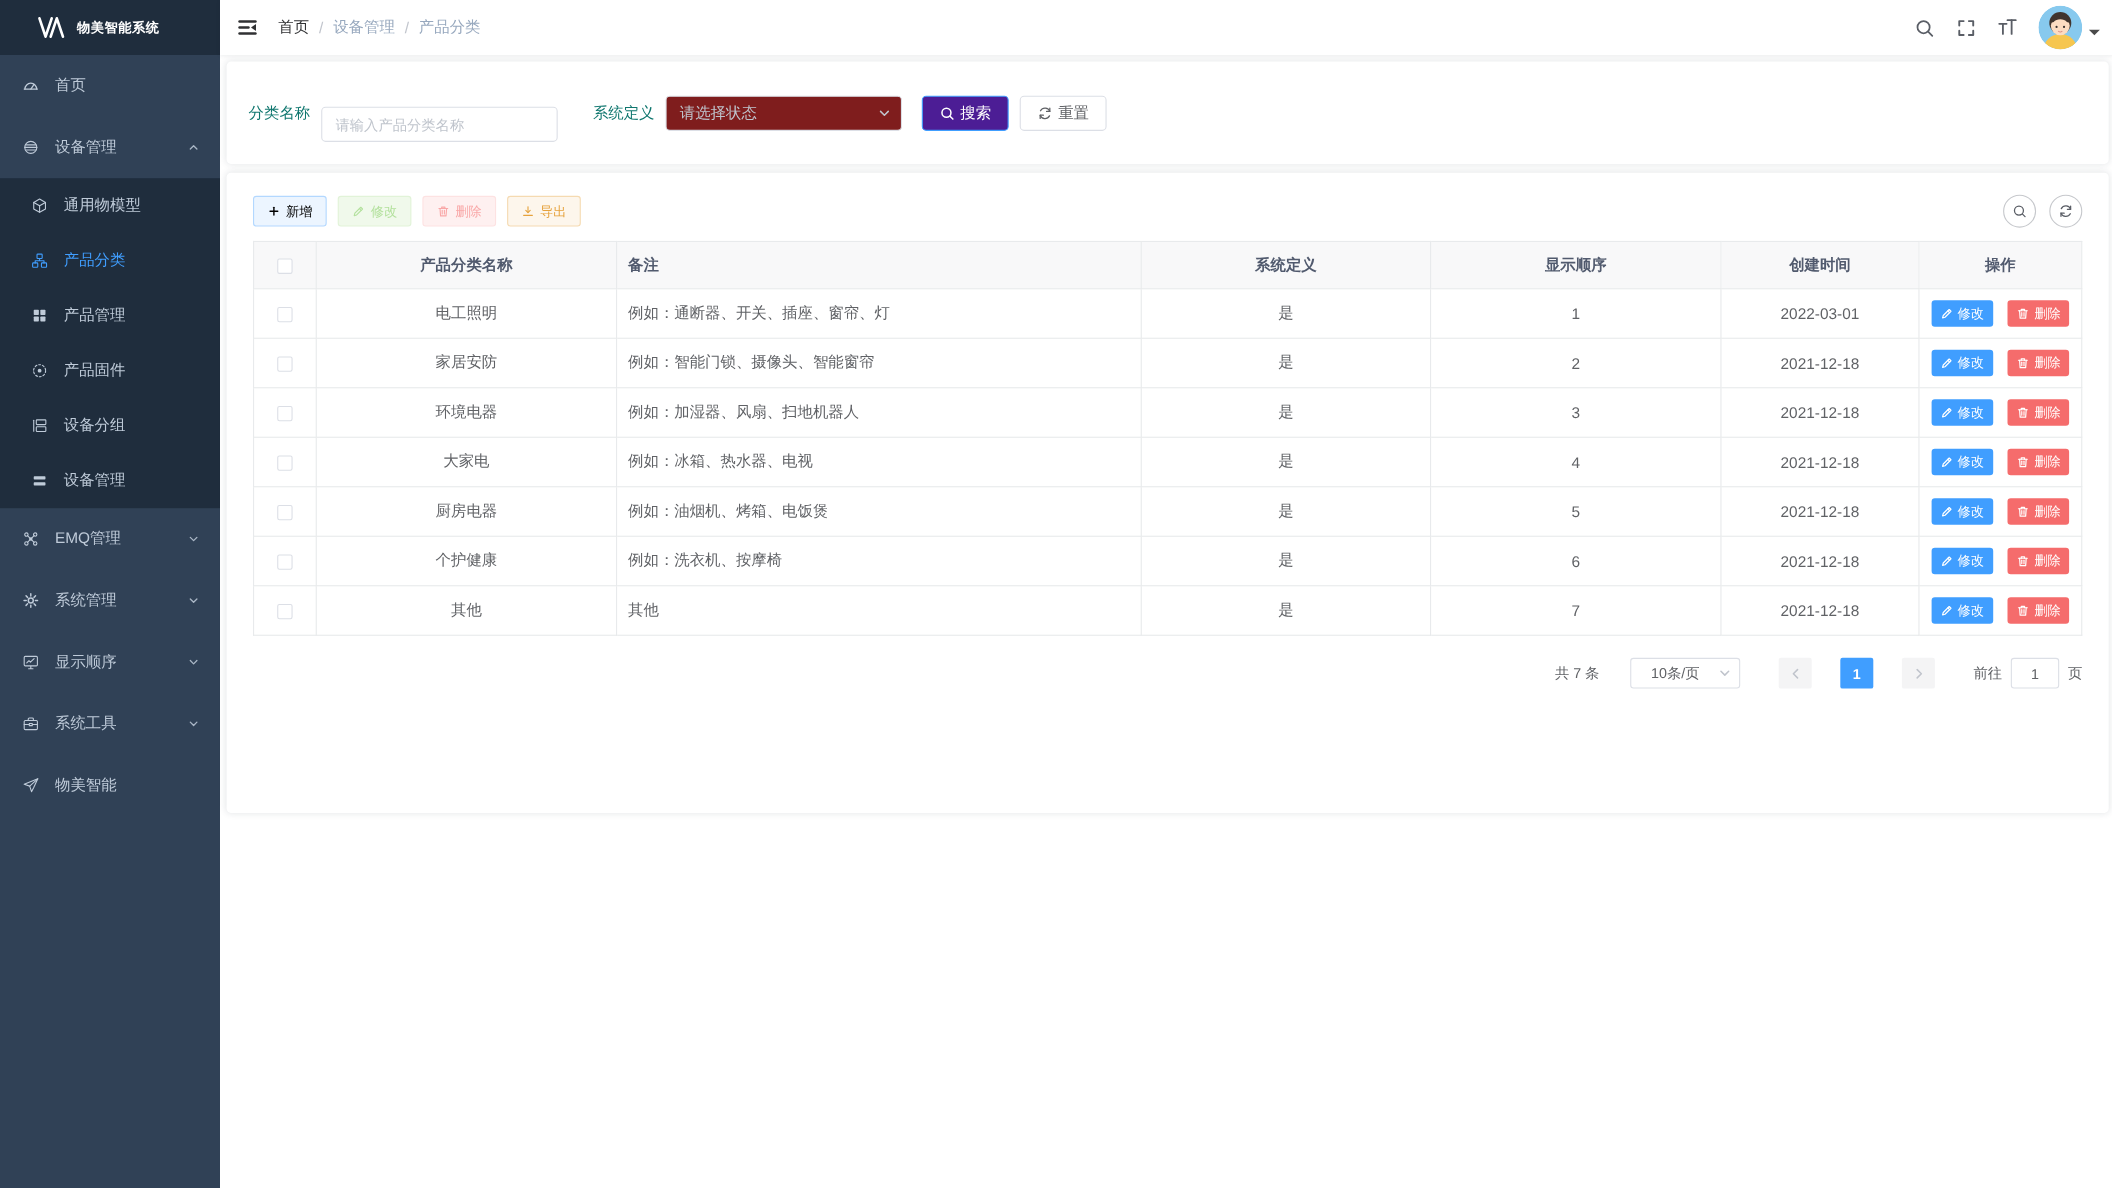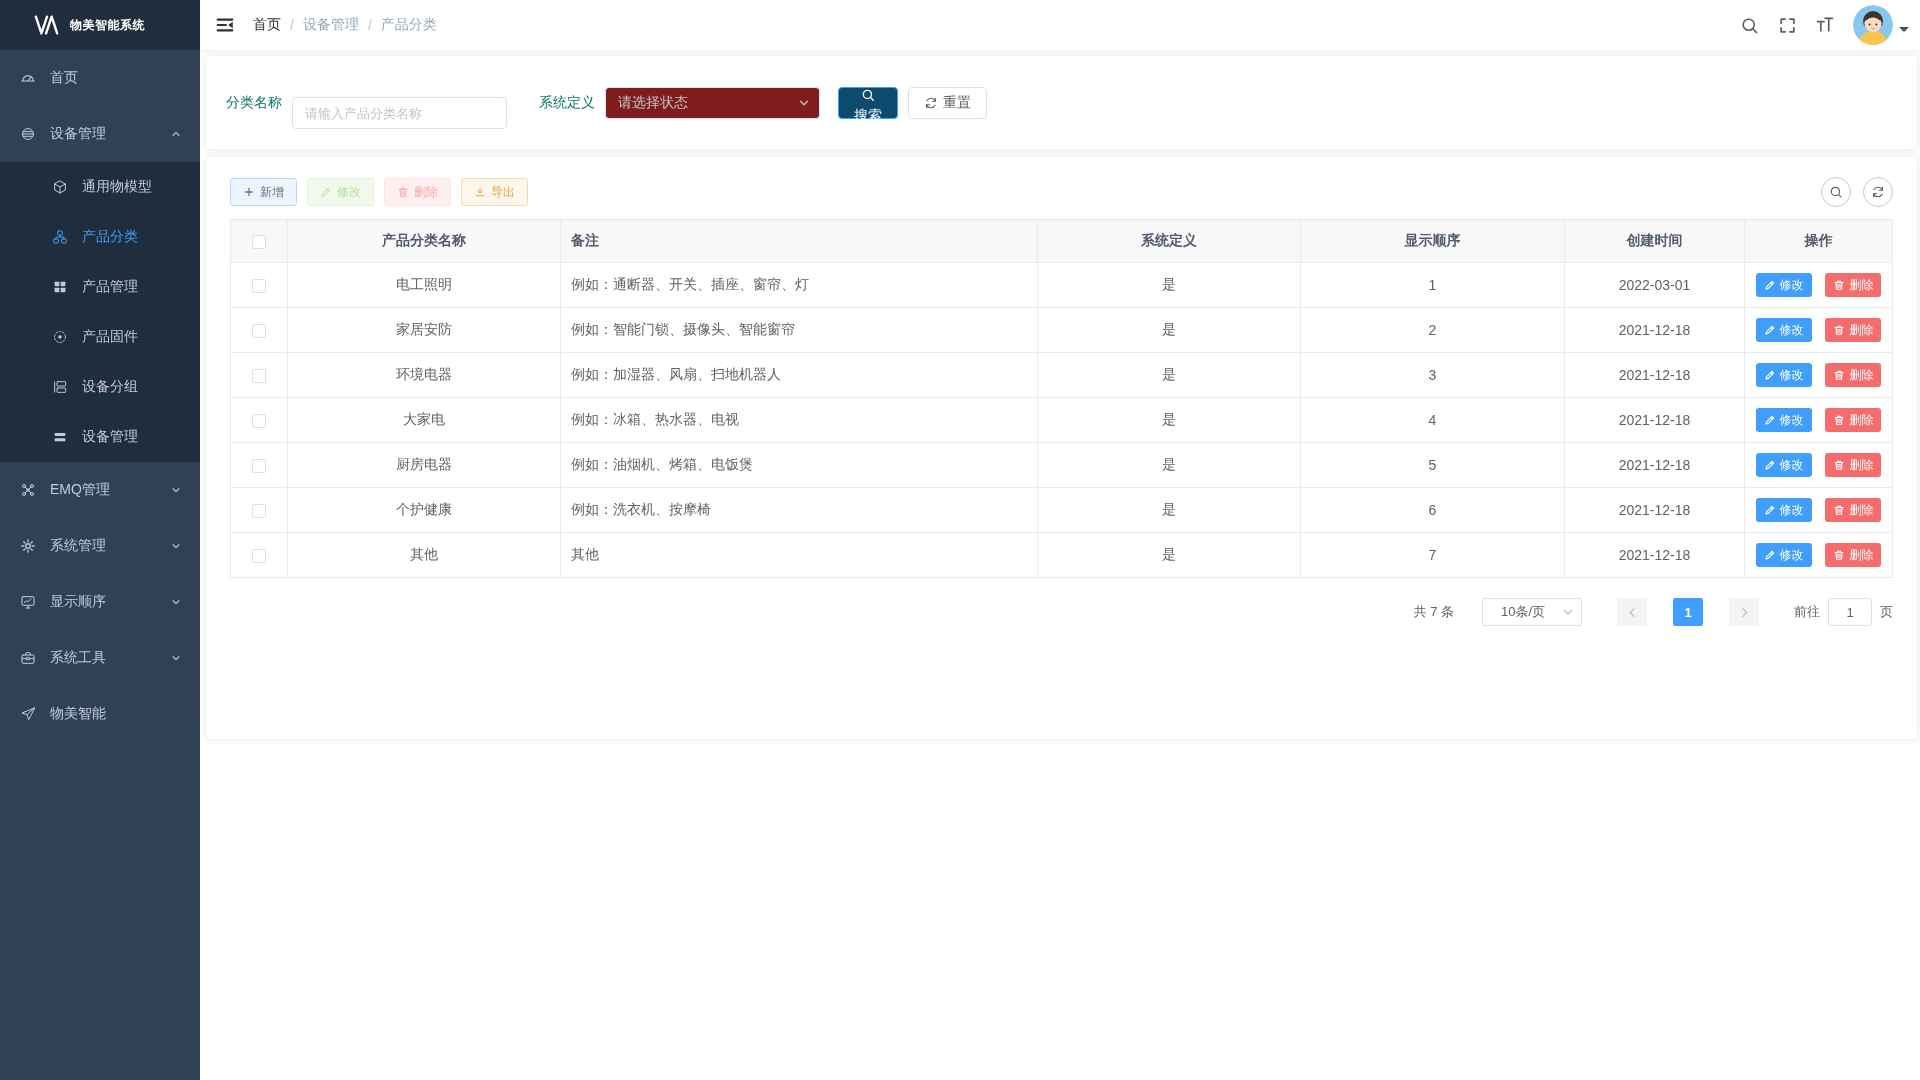--- a/index.html
+++ b/index.html
@@ -9,21 +9,21 @@
 
   .layout { display:flex; width:1920px; height:1080px; }
 
   
   .sidebar { width:200px; height:1080px; background:#304156; flex-shrink:0; }
   .logo { height:50px; background:#1f2d3d; display:flex; align-items:center; padding-left:34px; }
   .logo-mark { margin-right:10px; display:flex; }
   .logo-title { color:#fff; font-weight:bold; font-size:12px; letter-spacing:.5px; }
   .menu-item { height:56px; display:flex; align-items:center; padding:0 20px; color:#bfcbd9; font-size:14px; position:relative; }
   .submenu { background:#1f2d3d; }
-  .submenu-item { height:50px; display:flex; align-items:center; padding-left:52px; color:#bfcbd9; font-size:14px; }
+  .submenu-item { height:50px; display:flex; align-items:center; padding-left:28px; color:#bfcbd9; font-size:14px; }
   .submenu-item.active { color:#409EFF; }
   .mi-icon { width:16px; height:16px; margin-right:14px; display:inline-flex; align-items:center; justify-content:center; flex-shrink:0; }
   .mi-arrow { position:absolute; right:18px; top:50%; margin-top:-6px; width:12px; height:12px; display:inline-flex; opacity:.85; }
   .mi-arrow.up svg { transform:rotate(180deg); }
 
   
   .main { flex:1; display:flex; flex-direction:column; background:#fff; }
   .navbar { height:50px; background:#fff; box-shadow:0 1px 4px rgba(0,21,41,.08); display:flex; align-items:center; padding:0 14px 0 15px; position:relative; z-index:3; }
   .fold { width:22px; height:22px; display:flex; align-items:center; color:#303133; margin-right:16px; }
   .breadcrumb { display:flex; align-items:center; gap:9px; font-size:14px; }
@@ -41,27 +41,27 @@
   .search-card { padding:20px; margin-bottom:8px; position:relative; z-index:2; }
   .form-row { display:flex; align-items:center; font-size:14px; }
   .form-label { font-weight:normal; color:#0f766e; margin-right:10px; }
   .form-label.second { margin-left:32px; }
   .text-input { width:215px; height:32px; border:1px solid #dcdfe6; border-radius:4px; padding:0 12px; font-size:13px; color:#606266; outline:none; font-family:inherit;margin-top:21px; }
   .text-input::placeholder { color:#bfc4cc; }
   .select-box { width:215px; height:32px; border:1px solid #dcdfe6; border-radius:4px; padding:0 28px 0 12px; display:flex; align-items:center; position:relative; background:#7f1d1d; }
   .select-box .ph { color:#bfc4cc; font-size:14px; }
   .select-box .sel-arrow { position:absolute; right:8px; top:50%; margin-top:-7px; width:14px; height:14px; color:#c0c4cc; display:flex; }
   .btn { height:32px; border-radius:4px; font-size:14px; display:inline-flex; align-items:center; gap:5px; padding:0 15px; border:1px solid transparent; font-family:inherit; }
-  .btn-primary { background:#0c4a6e; border-color:#409EFF; color:#fff; margin-left:18px;flex-direction:column; }
+  .btn-primary { background:#4c1d95; border-color:#409EFF; color:#fff; margin-left:18px; }
   .btn-plain { background:#fff; border-color:#dcdfe6; color:#606266; margin-left:10px; }
 
   .table-card { padding:20px 24px; min-height:582px; position:relative; z-index:1; }
   .toolbar { display:flex; align-items:center; }
   .tb-btn { height:28px; padding:0 12px; border-radius:3px; font-size:12px; display:inline-flex; align-items:center; gap:5px; margin-right:10px; border:1px solid; font-family:inherit; background:#fff; }
-  .tb-add { color:#737373; background:#ecf5ff; border-color:#b3d8ff; }
+  .tb-add { color:#000000; background:#ecf5ff; border-color:#b3d8ff; }
   .tb-edit { color:#b3e19d; background:#f0f9eb; border-color:#e1f3d8; }
   .tb-del  { color:#f9a7a7; background:#fef0f0; border-color:#fde2e2; }
   .tb-exp  { color:#e6a23c; background:#fdf6ec; border-color:#f5dab1; }
   .tb-right { margin-left:auto; display:flex; gap:12px; }
   .circle-btn { width:30px; height:30px; border-radius:50%; border:1px solid #c6c8cc; background:#fff; color:#5a5e66; display:flex; align-items:center; justify-content:center; }
 
   table { width:100%; border-collapse:collapse; table-layout:fixed; margin-top:12px; font-size:14px; color:#606266; }
   th, td { border:1px solid #e8eaec; padding:0 10px; text-align:center; overflow:hidden; white-space:nowrap; }
   th { background:#f8f8f9; color:#515a6e; font-weight:bold; height:43px; }
   td { height:45px; background:#fff; }

